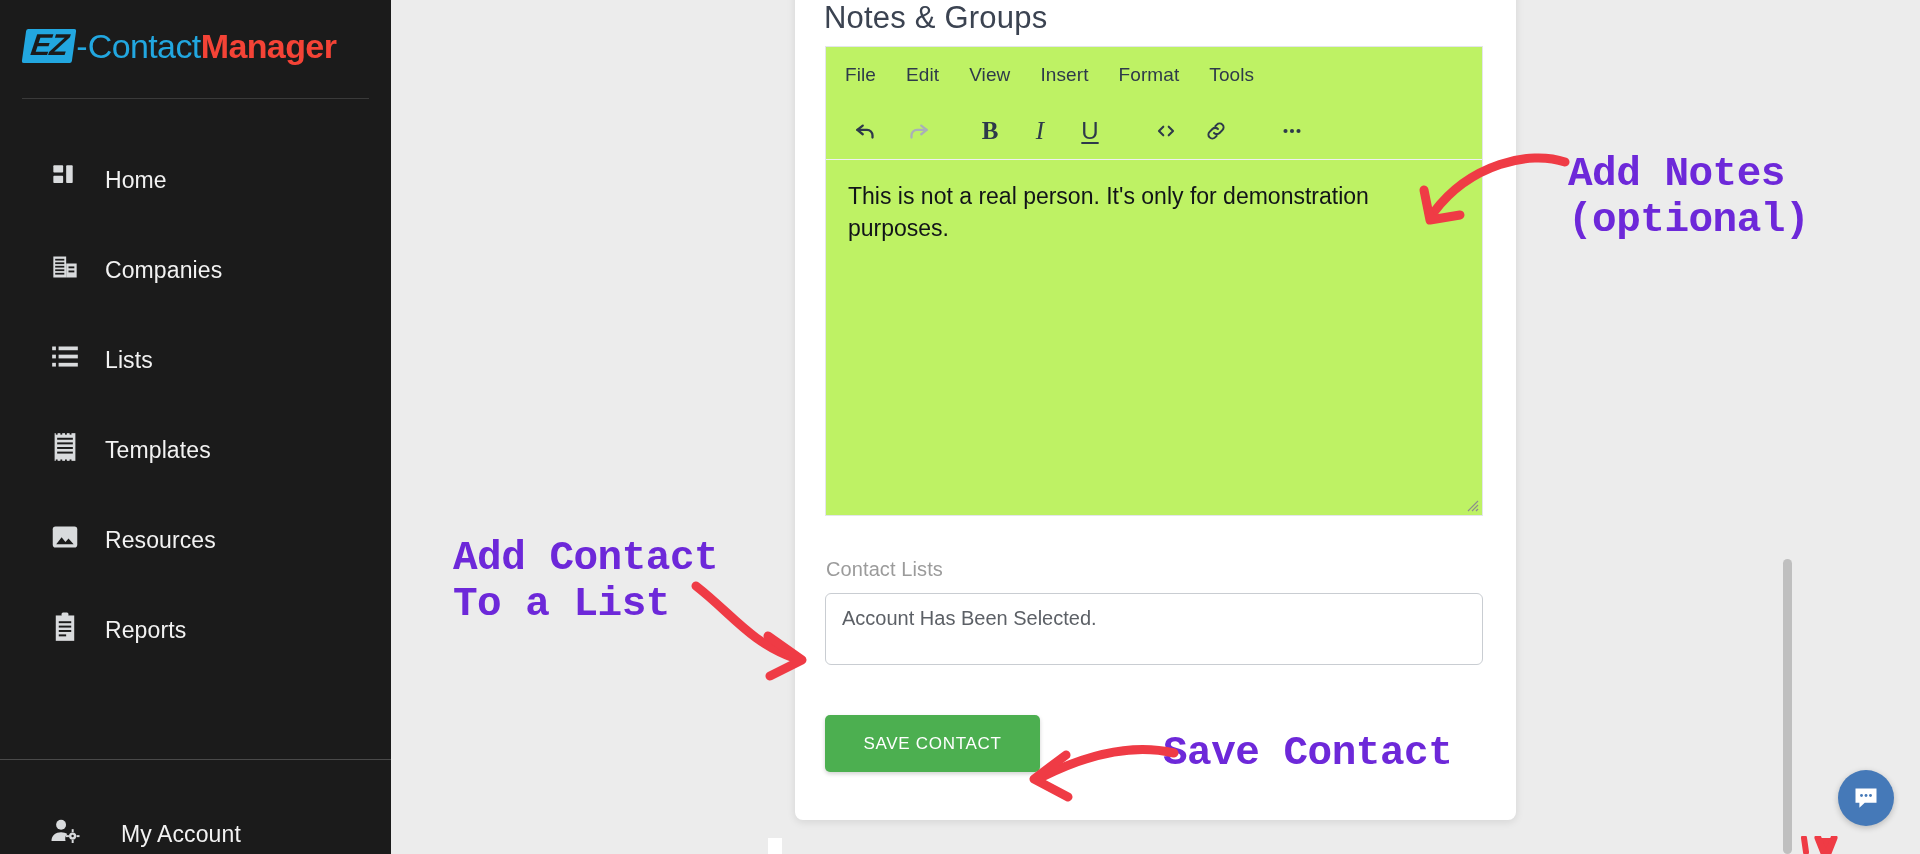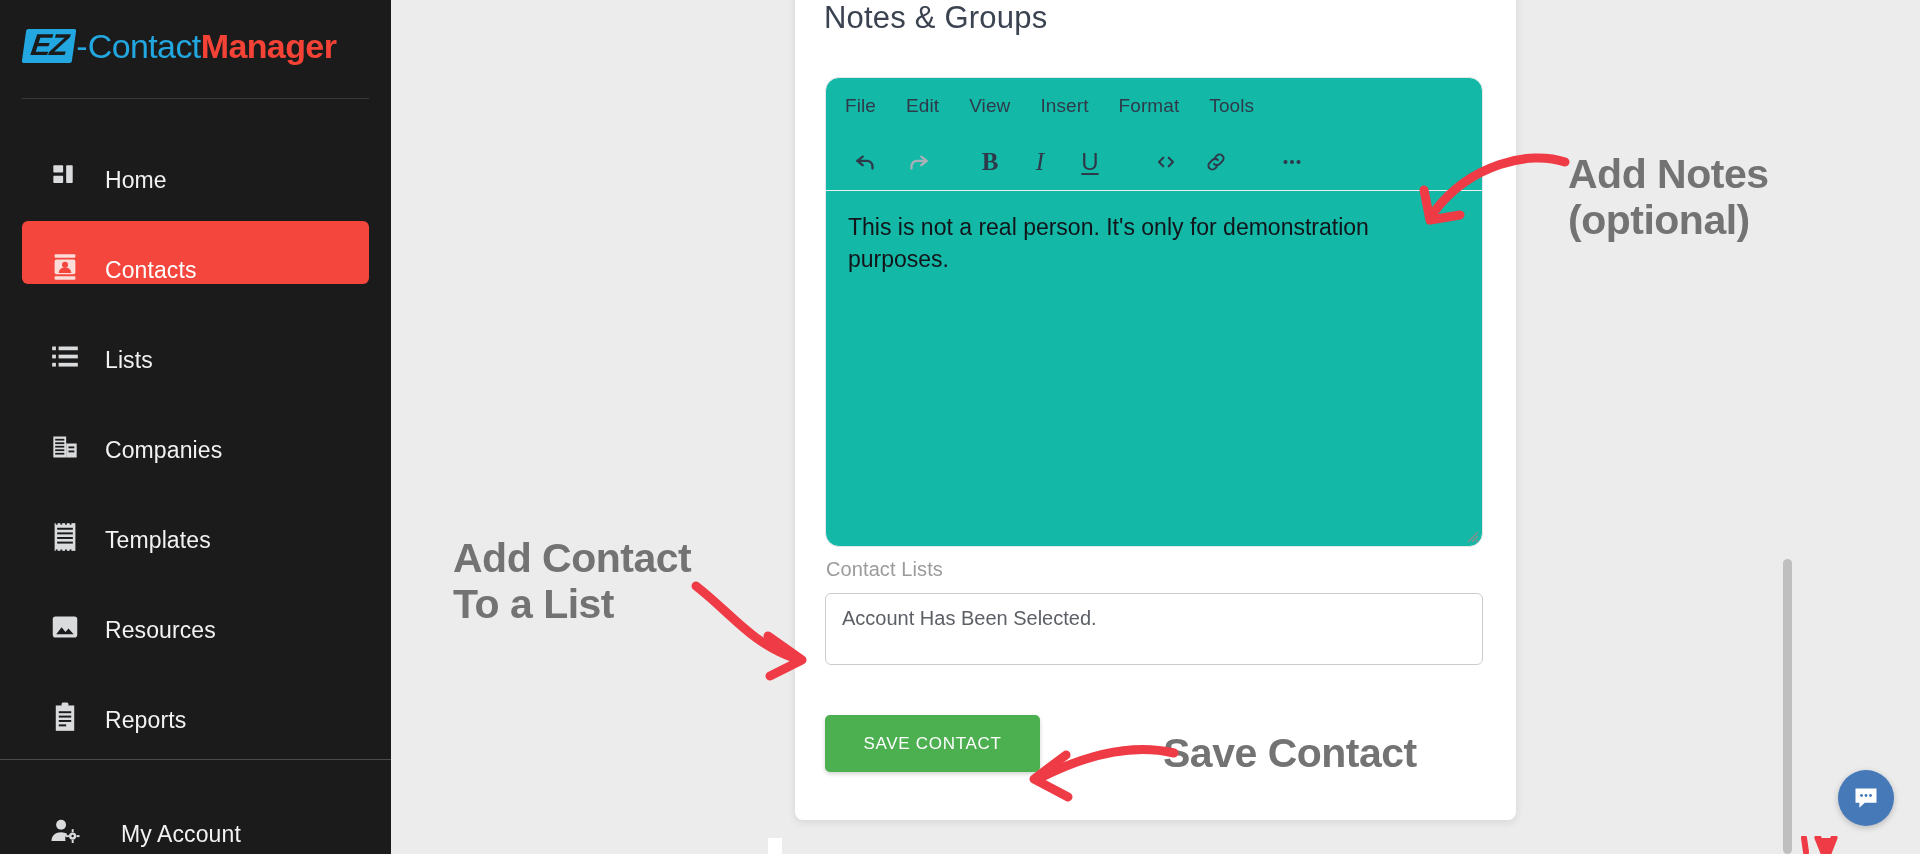--- a/index.html
+++ b/index.html
@@ -86,24 +86,23 @@
     position: absolute; left: 29px; top: 24px;
     font-size: 31px; font-weight: 400; color: #3b4351;
     letter-spacing: 0.2px;
   }
 
   
   .editor {
     position: absolute; left: 30px; top: 70px;
     width: 658px; height: 470px;
     border: 1px solid #e3e6ea;
-    border-radius: 14px;
-    background: #14b8a6;
+    border-radius: 0;
+    background: #bef264;
     overflow: hidden;
-    margin-top: 31px;
   }
   .menubar {
     position: absolute; left: 0; top: 0; width: 100%; height: 55px;
     display: flex; align-items: center;
     padding-left: 19px;
   }
   .menu-item {
     font-size: 19px; color: #2e3a4a; font-weight: 400;
     margin-right: 30px; cursor: pointer;
     letter-spacing: 0.1px;
@@ -163,22 +162,22 @@
     border: none; border-radius: 5px;
     color: #fff; font-size: 17px; letter-spacing: 0.7px;
     font-family: "Liberation Sans", sans-serif;
     cursor: pointer;
     box-shadow: 0 2px 4px rgba(0,0,0,0.18);
   }
 
   
   .annot {
     position: absolute;
-    color: #737373;
-    font-family: Liberation Sans, sans-serif;
+    color: #6d28d9;
+    font-family: Liberation Mono, monospace;
     font-weight: bold;
     line-height: 1.12;
     white-space: pre-line;
     letter-spacing: -0.5px;
   }
   #annot-notes { left: 1568px; top: 152px; font-size: 41px; }
   #annot-list  { left: 453px;  top: 536px; font-size: 41px; }
   #annot-save  { left: 1163px; top: 731px; font-size: 41px; }
 
   .arrow-svg { position: absolute; pointer-events: none; }
@@ -327,64 +326,52 @@
         <span class="nav-ico">
           <svg width="28" height="28" viewBox="0 0 24 24" fill="#d9dbdd">
             <rect x="2" y="2" width="8.4" height="6.2" rx="0.7"></rect>
             <rect x="2" y="11" width="8.4" height="6.2" rx="0.7"></rect>
             <rect x="13" y="2" width="5.6" height="15.2" rx="0.7"></rect>
           </svg>
         </span>
         <span class="nav-label">Home</span>
       </div>
 
-      <div class="nav-item active">
-        <span class="nav-ico">
-          <svg width="28" height="30" viewBox="0 0 24 26" fill="none">
-            <rect x="3" y="2" width="18" height="3" rx="0.8" fill="#fadcd9"></rect>
-            <rect x="3" y="6.6" width="18" height="12.6" rx="1.6" fill="#fadcd9"></rect>
-            <rect x="3" y="21" width="18" height="3" rx="0.8" fill="#fadcd9"></rect>
-            <circle cx="12" cy="11" r="2.6" fill="#f4463c"></circle>
-            <path d="M6.6 18.2c0-3 2.4-4.7 5.4-4.7s5.4 1.7 5.4 4.7z" fill="#f4463c"></path>
-          </svg>
-        </span>
-        <span class="nav-label">Contacts</span>
-      </div>
-
-      <div class="nav-item">
-        <span class="nav-ico">
-          <svg width="28" height="26" viewBox="0 0 24 22" fill="#d9dbdd">
-            <rect x="1" y="2" width="3.2" height="3.2"></rect>
-            <rect x="1" y="9" width="3.2" height="3.2"></rect>
-            <rect x="1" y="16" width="3.2" height="3.2"></rect>
-            <rect x="6.5" y="2" width="16.5" height="3.2"></rect>
-            <rect x="6.5" y="9" width="16.5" height="3.2"></rect>
-            <rect x="6.5" y="16" width="16.5" height="3.2"></rect>
-          </svg>
-        </span>
-        <span class="nav-label">Lists</span>
-      </div>
 
       <div class="nav-item">
         <span class="nav-ico">
           <svg width="28" height="28" viewBox="0 0 24 24" fill="#d9dbdd">
             <path d="M2 3h11v18H2z"></path>
             <path d="M13 9h9v12h-9z"></path>
             <g fill="#1b1b1b">
               <rect x="3.6" y="5" width="7.8" height="1.5"></rect>
               <rect x="3.6" y="8" width="7.8" height="1.5"></rect>
               <rect x="3.6" y="11" width="7.8" height="1.5"></rect>
               <rect x="3.6" y="14" width="7.8" height="1.5"></rect>
               <rect x="3.6" y="17" width="7.8" height="1.5"></rect>
               <rect x="15" y="11.5" width="5" height="1.6"></rect>
               <rect x="15" y="15" width="5" height="1.6"></rect>
             </g>
           </svg>
         </span>
         <span class="nav-label">Companies</span>
+      </div>
+
+      <div class="nav-item">
+        <span class="nav-ico">
+          <svg width="28" height="26" viewBox="0 0 24 22" fill="#d9dbdd">
+            <rect x="1" y="2" width="3.2" height="3.2"></rect>
+            <rect x="1" y="9" width="3.2" height="3.2"></rect>
+            <rect x="1" y="16" width="3.2" height="3.2"></rect>
+            <rect x="6.5" y="2" width="16.5" height="3.2"></rect>
+            <rect x="6.5" y="9" width="16.5" height="3.2"></rect>
+            <rect x="6.5" y="16" width="16.5" height="3.2"></rect>
+          </svg>
+        </span>
+        <span class="nav-label">Lists</span>
       </div>
 
       <div class="nav-item">
         <span class="nav-ico">
           <svg width="26" height="30" viewBox="0 0 22 26" fill="#d9dbdd">
             <path d="M2 1h18v24H2z"></path>
             <g fill="#1b1b1b">
               <rect x="4.2" y="5" width="13.6" height="1.7"></rect>
               <rect x="4.2" y="9" width="13.6" height="1.7"></rect>
               <rect x="4.2" y="13" width="13.6" height="1.7"></rect>

